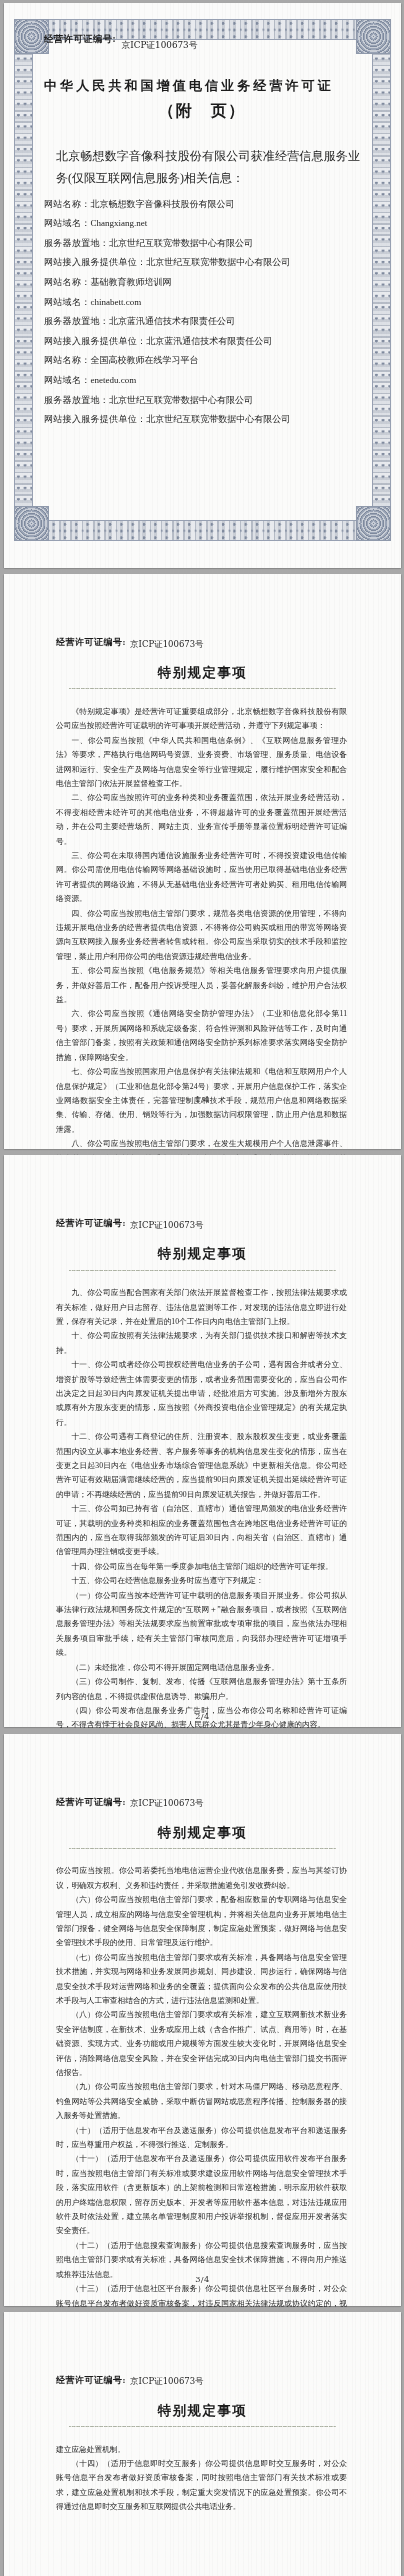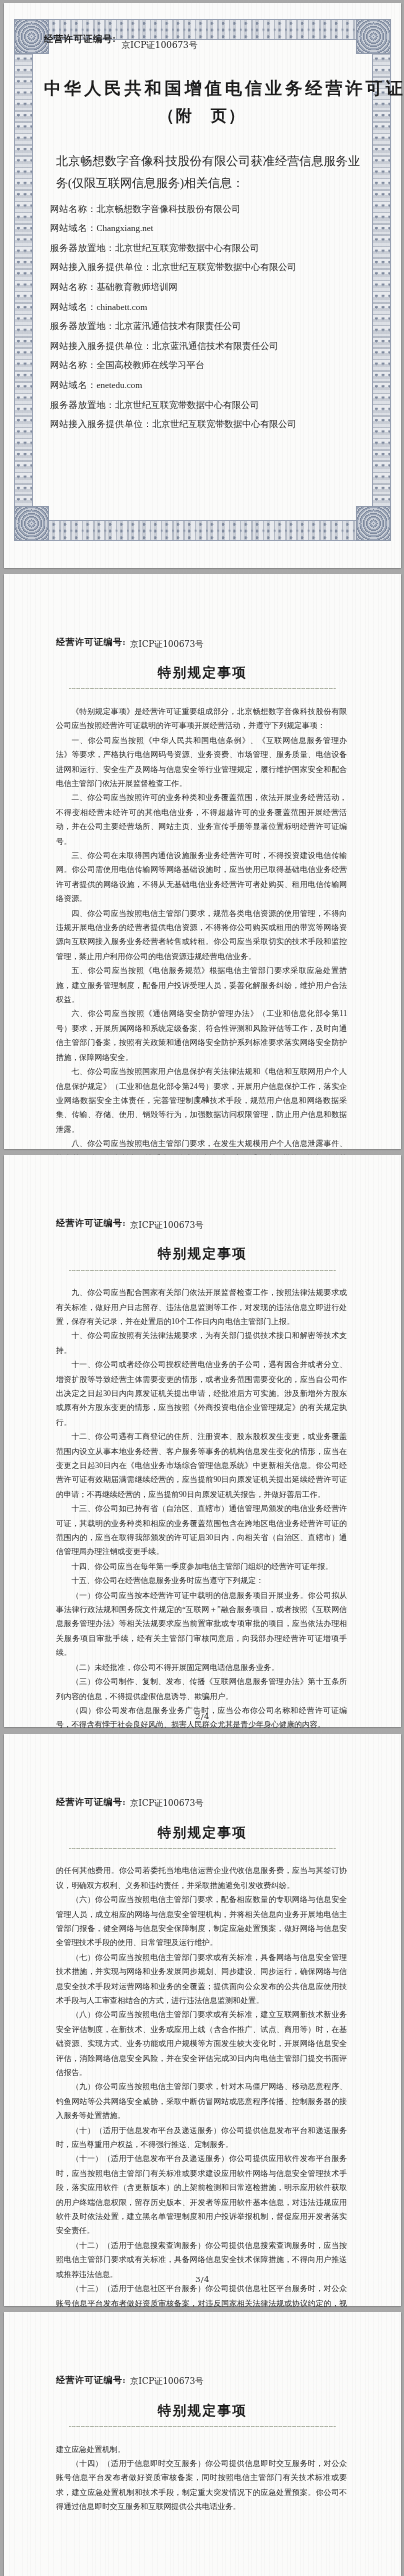--- a/index.html
+++ b/index.html
@@ -52,33 +52,33 @@
   .corner.tl{top:0;left:0;} .corner.tr{top:0;right:0;}
   .corner.bl{bottom:0;left:0;} .corner.br{bottom:0;right:0;}
 
   .p1-content{position:absolute;left:40px;right:41px;top:0;}
   .lic-row{display:flex;align-items:flex-start;}
   .lic-label{font-size:9.3px;font-weight:bold;letter-spacing:0.5px;}
   .lic-num{font-size:8.8px;margin-top:7.2px;margin-left:5.2px;font-family:"DejaVu Serif","Liberation Serif",serif;}
   .p1 .lic-row{margin-top:30px;}
   .cert-title{
     margin:25px 0 0 0;text-align:left;
-    font-size:17px;font-weight:bold;letter-spacing:3.1px;white-space:nowrap;
+    font-size:13px;font-weight:bold;letter-spacing:3.1px;white-space:nowrap;
   }
   .cert-subtitle{
     margin:6.2px 0 0 0;text-align:center;
     font-size:16px;font-weight:bold;letter-spacing:1.5px;
   }
   .cert-intro{
     margin:23px 0 0 12px;
     font-size:12px;line-height:22px;text-align:justify;
   }
   .fields{margin-top:7.2px;font-size:9px;line-height:15.5px;}
   .field{margin-bottom:4.1px;text-align:left;}
-  .flabel{letter-spacing:0.3px;margin-left:6px;}
+  .flabel{letter-spacing:0.3px;}
 
   
   .prov{font-family:"Liberation Serif","DejaVu Serif",serif;}
   .p2{height:575px;} .p3{height:572px;} .p4{height:572px;} .p5{height:562px;}
   .prov-inner{padding-top:62px;}
   .prov .lic-row{margin-left:52px;}
   .prov .lic-label{font-size:9px;}
   .prov .lic-num{font-size:8.5px;margin-top:2.6px;margin-left:4.1px;}
   .prov-title{
     margin:13.4px 0 0 0;text-align:center;
@@ -194,21 +194,21 @@
         <p class="para">《特别规定事项》是经营许可证重要组成部分，北京畅想数字音像科技股份有限公司应当按照经营许可证载明的许可事项开展经营活动，并遵守下列规定事项：</p>
 
         <p class="para">一、你公司应当按照《中华人民共和国电信条例》、《互联网信息服务管理办法》等要求，严格执行电信网码号资源、业务资费、市场管理、服务质量、电信设备进网和运行、安全生产及网络与信息安全等行业管理规定，履行维护国家安全和配合电信主管部门依法开展监督检查工作。</p>
 
         <p class="para">二、你公司应当按照许可的业务种类和业务覆盖范围，依法开展业务经营活动，不得变相经营未经许可的其他电信业务，不得超越许可的业务覆盖范围开展经营活动，并在公司主要经营场所、网站主页、业务宣传手册等显著位置标明经营许可证编号。</p>
 
         <p class="para">三、你公司在未取得国内通信设施服务业务经营许可时，不得投资建设电信传输网。你公司需使用电信传输网等网络基础设施时，应当使用已取得基础电信业务经营许可者提供的网络设施，不得从无基础电信业务经营许可者处购买、租用电信传输网络资源。</p>
 
         <p class="para">四、你公司应当按照电信主管部门要求，规范各类电信资源的使用管理，不得向违规开展电信业务的经营者提供电信资源，不得将你公司购买或租用的带宽等网络资源向互联网接入服务业务经营者转售或转租。你公司应当采取切实的技术手段和监控管理，禁止用户利用你公司的电信资源违规经营电信业务。</p>
 
-        <p class="para">五、你公司应当按照《电信服务规范》根据电信主管部门要求采取应急处置措施，建立服务管理制度，配备用户投诉受理人员，妥善化解服务纠纷，维护用户合法权益。</p>
+        <p class="para">五、你公司应当按照《电信服务规范》等相关电信服务管理要求向用户提供服务，并做好善后工作，配备用户投诉受理人员，妥善化解服务纠纷，维护用户合法权益。</p>
 
         <p class="para">六、你公司应当按照《通信网络安全防护管理办法》（工业和信息化部令第11号）要求，开展所属网络和系统定级备案、符合性评测和风险评估等工作，及时向通信主管部门备案，按照有关政策和通信网络安全防护系列标准要求落实网络安全防护措施，保障网络安全。</p>
 
         <p class="para">七、你公司应当按照国家用户信息保护有关法律法规和《电信和互联网用户个人信息保护规定》（工业和信息化部令第24号）要求，开展用户信息保护工作，落实企业网络数据安全主体责任，完善管理制度和技术手段，规范用户信息和网络数据采集、传输、存储、使用、销毁等行为，加强数据访问权限管理，防止用户信息和数据泄露。</p>
 
         <p class="para">八、你公司应当按照电信主管部门要求，在发生大规模用户个人信息泄露事件、较大范围的服务中断事件等重大网络安全事件时，立即采取应急措施，控制影响范围，并第一时间向电信主管部门报告，根据电信主管部门要求采取应急处置措施。</p>
       </div>
   </div>
   <div class="pageno">1/4</div>
 </section>
@@ -254,21 +254,21 @@
 <section class="page prov p4">
   <div class="prov-inner">
     <div class="lic-row">
       <span class="lic-label">经营许可证编号:</span>
       <span class="lic-num">京ICP证100673号</span>
     </div>
     <h2 class="prov-title">特别规定事项</h2>
     <div class="wavy"></div>
     <div class="prov-body">
 
-        <p class="para cont">的任何其他费用。你公司若委托当地电信运营企业代收信息服务费，应当与其签订协议，明确双方权利、义务和违约责任，并采取措施避免引发收费纠纷。</p>
+        <p class="para cont">你公司应当按照。你公司若委托当地电信运营企业代收信息服务费，应当与其签订协议，明确双方权利、义务和违约责任，并采取措施避免引发收费纠纷。</p>
 
         <p class="para">（六）你公司应当按照电信主管部门要求，配备相应数量的专职网络与信息安全管理人员，成立相应的网络与信息安全管理机构，并将相关信息向业务开展地电信主管部门报备，健全网络与信息安全保障制度，制定应急处置预案，做好网络与信息安全管理技术手段的使用、日常管理及运行维护。</p>
 
         <p class="para">（七）你公司应当按照电信主管部门要求或有关标准，具备网络与信息安全管理技术措施，并实现与网络和业务发展同步规划、同步建设、同步运行，确保网络与信息安全技术手段对运营网络和业务的全覆盖；提供面向公众发布的公共信息应使用技术手段与人工审查相结合的方式，进行违法信息监测和处置。</p>
 
         <p class="para">（八）你公司应当按照电信主管部门要求或有关标准，建立互联网新技术新业务安全评估制度，在新技术、业务或应用上线（含合作推广、试点、商用等）时，在基础资源、实现方式、业务功能或用户规模等方面发生较大变化时，开展网络信息安全评估，消除网络信息安全风险，并在安全评估完成30日内向电信主管部门提交书面评估报告。</p>
 
         <p class="para">（九）你公司应当按照电信主管部门要求，针对木马僵尸网络、移动恶意程序、钓鱼网站等公共网络安全威胁，采取中断仿冒网站或恶意程序传播、控制服务器的接入服务等处置措施。</p>
 
         <p class="para">（十）（适用于信息发布平台及递送服务）你公司提供信息发布平台和递送服务时，应当尊重用户权益，不得强行推送、定制服务。</p>

